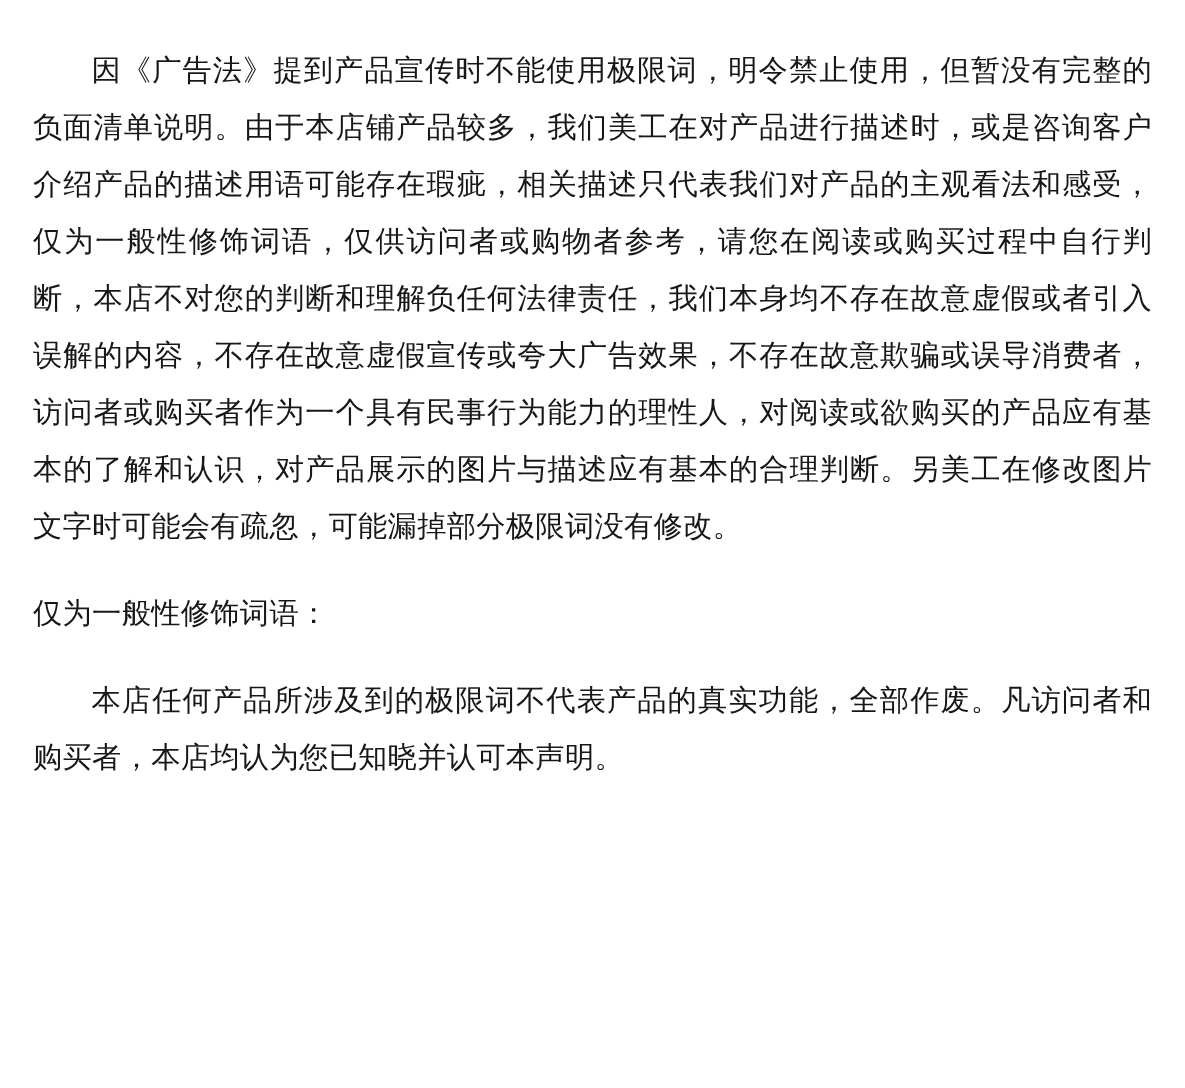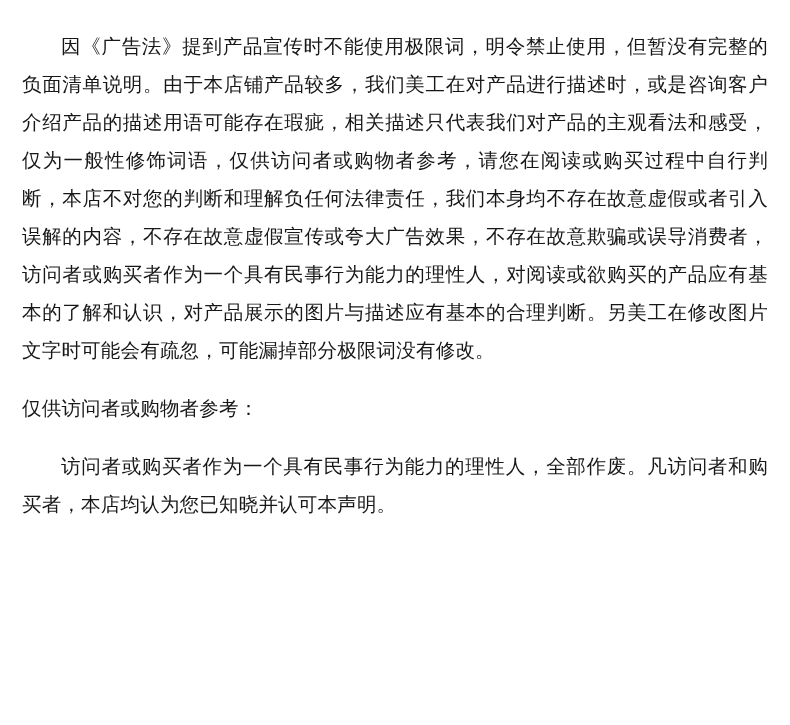--- a/index.html
+++ b/index.html
@@ -38,16 +38,16 @@
   .para.spaced {
     margin-top: 20px;
   }
 </style>
 </head>
 <body>
 
 <div class="page">
   <div class="body-text">
     <p class="para indented">因《广告法》提到产品宣传时不能使用极限词，明令禁止使用，但暂没有完整的负面清单说明。由于本店铺产品较多，我们美工在对产品进行描述时，或是咨询客户介绍产品的描述用语可能存在瑕疵，相关描述只代表我们对产品的主观看法和感受，仅为一般性修饰词语，仅供访问者或购物者参考，请您在阅读或购买过程中自行判断，本店不对您的判断和理解负任何法律责任，我们本身均不存在故意虚假或者引入误解的内容，不存在故意虚假宣传或夸大广告效果，不存在故意欺骗或误导消费者，访问者或购买者作为一个具有民事行为能力的理性人，对阅读或欲购买的产品应有基本的了解和认识，对产品展示的图片与描述应有基本的合理判断。另美工在修改图片文字时可能会有疏忽，可能漏掉部分极限词没有修改。</p>
-    <p class="para spaced">仅供访问者或购物者参考：</p>
-    <p class="para indented spaced">访问者或购买者作为一个具有民事行为能力的理性人，全部作废。凡访问者和购买者，本店均认为您已知晓并认可本声明。</p>
+    <p class="para spaced">仅为一般性修饰词语：</p>
+    <p class="para indented spaced">本店任何产品所涉及到的极限词不代表产品的真实功能，全部作废。凡访问者和购买者，本店均认为您已知晓并认可本声明。</p>
   </div>
 </div>
 
 </body></html>

